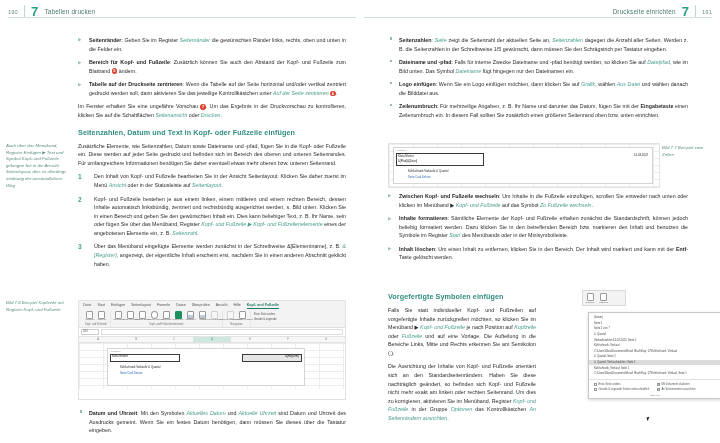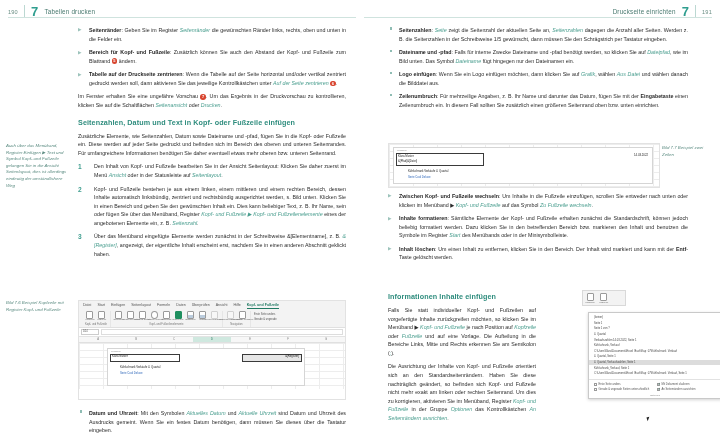--- a/index.html
+++ b/index.html
@@ -21,21 +21,21 @@
   .runhead-right { right: 8px; flex-direction: row; }
   .folio { font-size: 5.6px; color: #6b8f85; }
   .chapnum { font-size: 13px; font-weight: bold; color: #2f9e8f; line-height: 1; }
   .vrule { width: 1px; height: 13px; background: #bcd8d2; display: inline-block; }
   .runtitle { font-size: 6.3px; color: #4a7a70; }
   .headrule { position: absolute; top: 17px; height: 1px; background: #cfe3de; }
   .headrule.l { left: 8px; right: 4px; }
   .headrule.r { left: 4px; right: 8px; }
 
   
-  .col { position: absolute; top: 26px; }
+  .col { position: absolute; top: 36px; }
   .col-left  { left: 78px;  width: 268px; }
   .col-right { left: 28px;  width: 300px; }
 
   .marg { position: absolute; left: 6px; width: 64px; font-size: 4.4px; line-height: 1.5;
           color: #5c8c82; font-style: italic; }
 
   p.body { font-size: 5.3px; line-height: 1.62; color: #2b2b2b; text-align: justify;
            margin-bottom: 5px; }
   h3.sub { font-size: 7.2px; font-weight: bold; color: #2f8d7e; margin: 8px 0 5px; letter-spacing: .1px; }
 
@@ -372,21 +372,21 @@
           <b class="lead">Inhalte formatieren</b><span>: Sämtliche Elemente der Kopf- und Fußzeile erhalten zunächst die Standardschrift, können jedoch beliebig formatiert werden. Dazu klicken Sie in den betreffenden Bereich bzw. markieren den Inhalt und benutzen die Symbole im Register </span><i class="ui">Start</i><span> des Menübands oder in der Minisymbolleiste.</span>
         </li>
         <li>
           <span class="tri">▶</span>
           <b class="lead">Inhalt löschen</b><span>: Um einen Inhalt zu entfernen, klicken Sie in den Bereich. Der Inhalt wird markiert und kann mit der </span><b class="kbd">Entf</b><span>-Taste gelöscht werden.</span>
         </li>
       </ul>
     </div>
 
     <div style="position:absolute; left:28px; top:292px; width:148px;">
-      <h3 class="sub" style="margin-top:0;">Informationen Inhalte einfügen</h3>
+      <h3 class="sub" style="margin-top:0;">Vorgefertigte Symbolen einfügen</h3>
       <p class="body">
         <span>Falls Sie statt individueller Kopf- und Fußzeilen auf vorgefertigte Inhalte zurückgreifen möchten, so klicken Sie im Menüband ▶ </span><i class="ui">Kopf- und Fußzeile</i><span> je nach Position auf </span><i class="ui">Kopfzeile</i><span> oder </span><i class="ui">Fußzeile</i><span> und auf eine Vorlage. Die Aufteilung in die Bereiche Links, Mitte und Rechts erkennen Sie am Semikolon (</span><i class="ui">;</i><span>).</span>
       </p>
       <p class="body">
         <span>Die Ausrichtung der Inhalte von Kopf- und Fußzeile orientiert sich an den Standardseitenrändern. Haben Sie diese nachträglich geändert, so befinden sich Kopf- und Fußzeile nicht mehr exakt am linken oder rechten Seitenrand. Um dies zu korrigieren, aktivieren Sie im Menüband, Register </span><i class="ui">Kopf- und Fußzeile</i><span> in der Gruppe </span><i class="ui">Optionen</i><span> das Kontrollkästchen </span><i class="ui">An Seitenrändern ausrichten</i><span>.</span>
       </p>
     </div>
 
     <div style="position:absolute; left:222px; top:290px; width:140px; height:152px;">
       <div class="gal-top" style="width:44px; border:1px solid #d9d9d9;">

